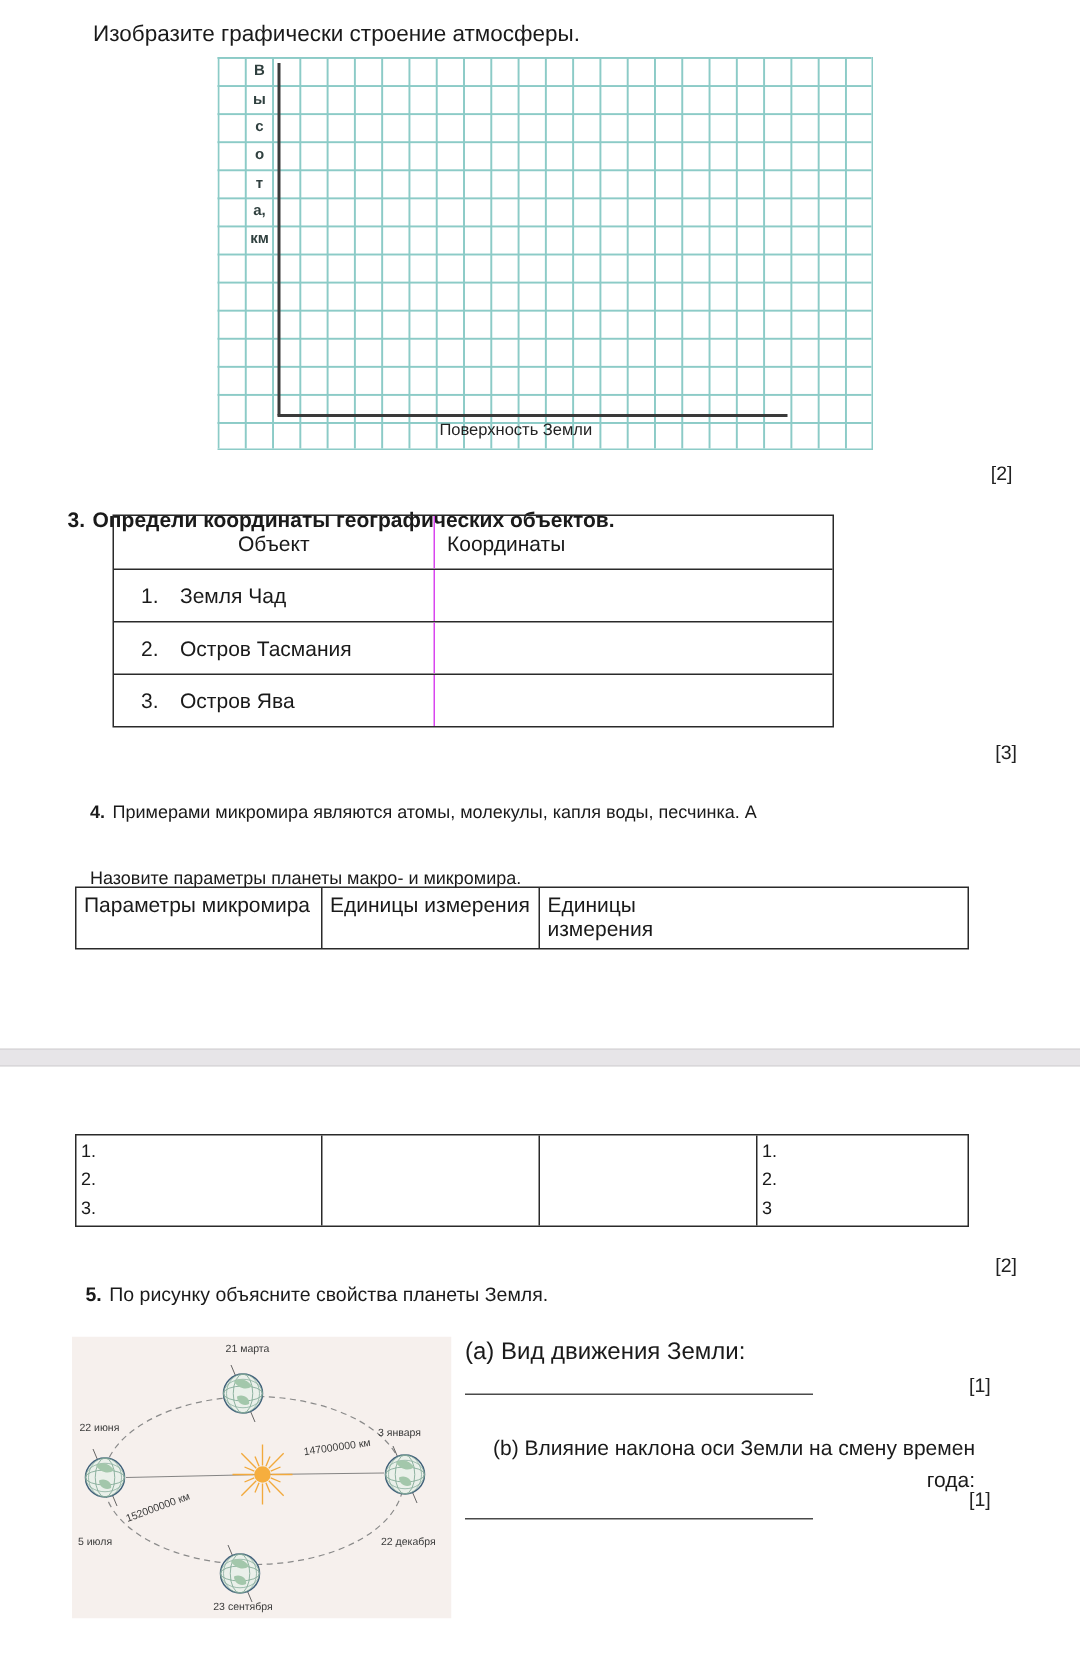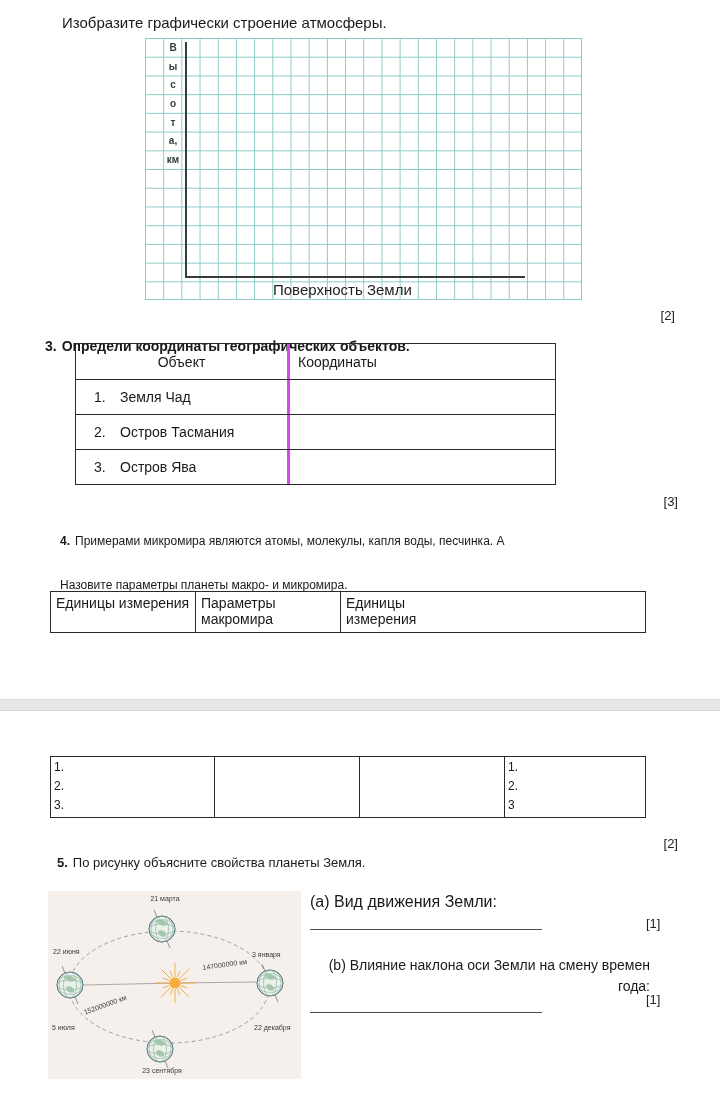--- a/index.html
+++ b/index.html
@@ -24,37 +24,37 @@
     border-right: 1px solid #8ccbc7;
     border-bottom: 1px solid #8ccbc7;
   }
   .axis-col { position: absolute; left: 20px; top: 0; display: flex; flex-direction: column; }
   .axis-col span {
     height: 18.72px; width: 16px; display: flex; align-items: center; justify-content: center;
     font-size: 10px; font-weight: bold; color: #30403f;
   }
   .vaxis { position: absolute; left: 40px; top: 4px; width: 2px; height: 235px; background: #3a3a3a; }
   .haxis { position: absolute; left: 40px; top: 238px; width: 340px; height: 2px; background: #3a3a3a; }
-  .surface { position: absolute; left: 128px; top: 243px; font-size: 15px; color: #222; }
+  .surface { position: absolute; left: 128px; top: 243px; font-size: 11px; color: #222; padding-left: 20px; }
 
   
   .score { font-size: 13px; color: #222; }
   #score2 { right: 45px; top: 308px; }
   #score3 { right: 42px; top: 494px; }
   #score4 { right: 42px; top: 836px; }
   #score5a { left: 646px; top: 916px; }
   #score5b { left: 646px; top: 992px; }
 
   
   .h3 { left: 45px; top: 338px; font-size: 14px; font-weight: bold; }
   .hnum { margin-right: 5px; font-weight: bold; }
   .t3 { left: 75px; top: 343px; width: 481px; border: 1px solid #2a2a2a; }
   .t3 .row { display: flex; height: 35px; border-top: 1px solid #2a2a2a; font-size: 14px; }
   .t3 .row:first-child { border-top: none; }
-  .t3 .c1 { width: 214px; border-right: 3px solid #d946ef; display: flex; align-items: center; }
+  .t3 .c1 { width: 214px; border-right: 1px solid #d946ef; display: flex; align-items: center; }
   .t3 .head .c1 { justify-content: center; }
   .t3 .c2 { flex: 1; display: flex; align-items: center; padding-left: 8px; }
   .t3 .num { display: inline-block; width: 26px; margin-left: 18px; }
 
   
   .p4 { left: 60px; top: 530px; font-size: 12px; line-height: 22px; }
   .t4 { left: 50px; top: 591px; width: 596px; height: 42px; display: flex; border: 1px solid #2a2a2a; }
   .t4 .cell { border-right: 1px solid #2a2a2a; padding: 3px 5px; font-size: 14px; }
   .t4 .cell:last-child { border-right: none; }
   .w1 { width: 164px; white-space: nowrap; }
@@ -138,24 +138,22 @@
 
 <div class="abs score" id="score3">[3]</div>
 
 <p class="abs p4">
   <span class="hnum">4.</span><span>Примерами микромира являются атомы, молекулы, капля воды, песчинка. А</span><br>
   <br>
   <span>Назовите параметры планеты макро- и микромира.</span>
 </p>
 
 <div class="abs t4">
+  <div class="cell w1">Параметры микромира</div>
   <div class="cell w2">Единицы измерения</div>
-  <div class="cell w3">
-      <span>Параметры макромира</span>
-    </div>
   <div class="cell w4">
       <span>Единицы измерения</span>
     </div>
 </div>
 
 <div class="abs band"></div>
 
 <div class="abs t4r">
   <div class="cell w1">
     <span>1.</span>

